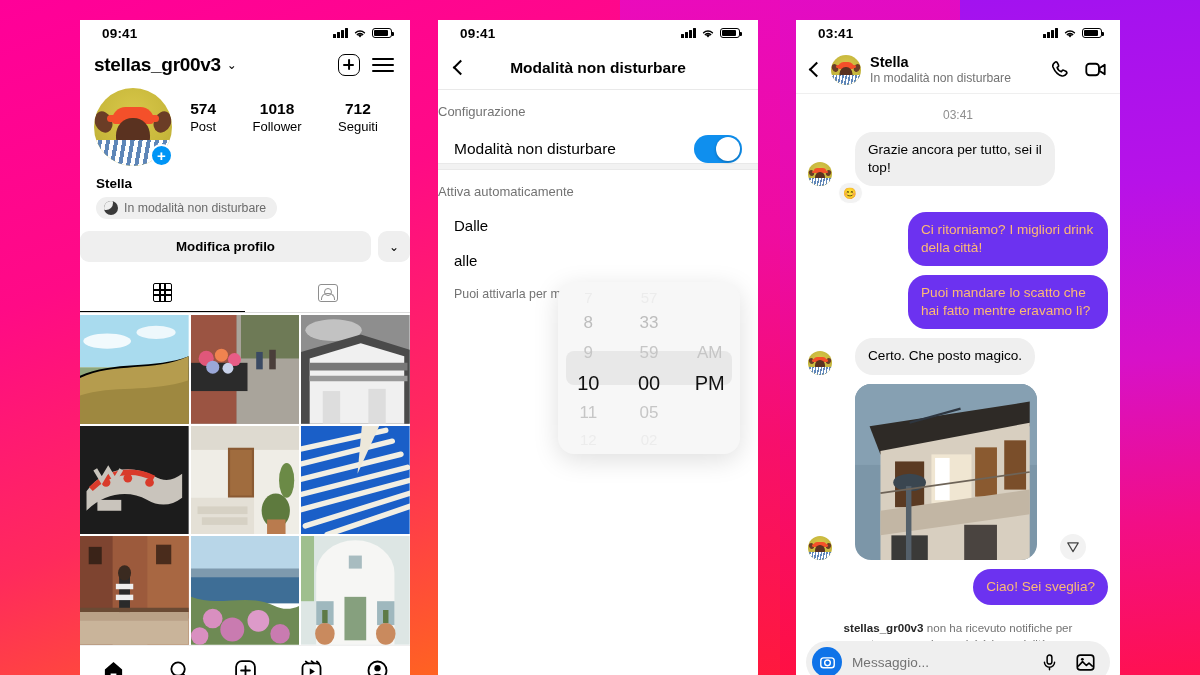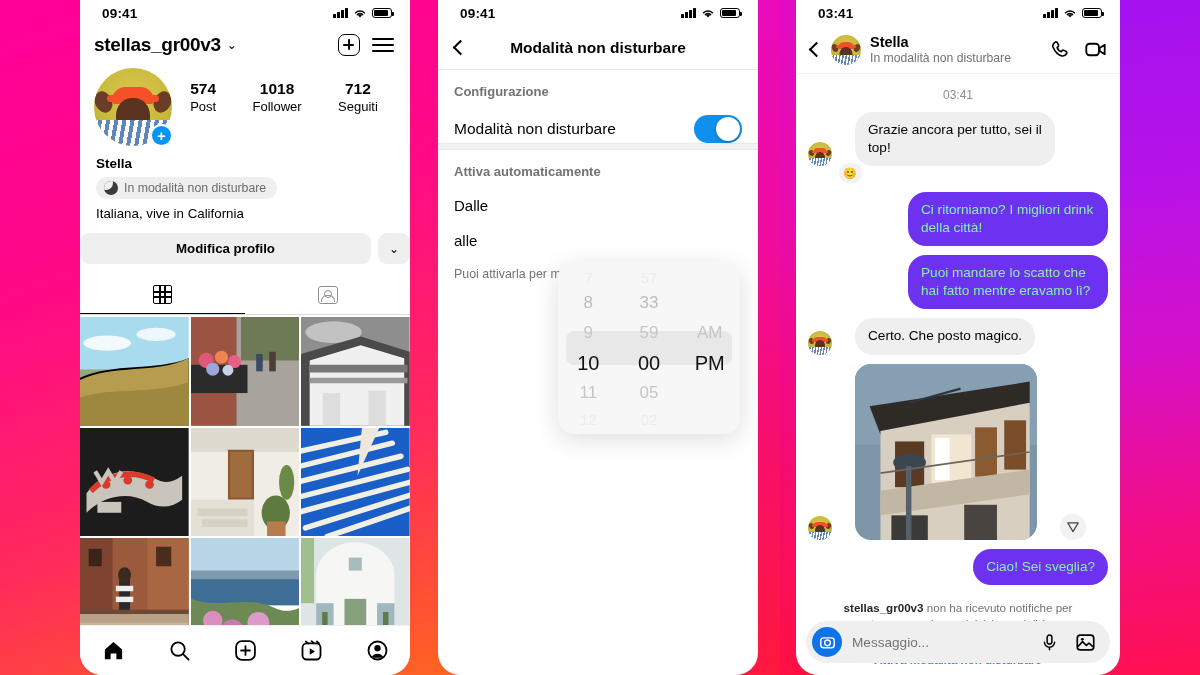--- a/index.html
+++ b/index.html
@@ -12,21 +12,21 @@
   }
   .bg-right {
     position:absolute; top:0; right:0; width:420px; height:100%;
     background:linear-gradient(175deg,#A112F0 0%,#B712E8 30%,#D711C8 55%,#F20E86 78%,#FF1150 100%);
   }
   .bg-mid {
     position:absolute; top:0; left:620px; width:340px; height:100%;
     background:linear-gradient(178deg,#E80BC0 0%,#EE0AA4 35%,#F60A70 65%,#FF1040 100%);
     opacity:.92;
   }
-  .phones { position:absolute; inset:0; display:flex; }
+  .phones { position:absolute; inset:0; display:flex;margin-top:20px; }
 
   .phone {
     position:absolute; top:0; background:#fff; overflow:hidden;
     border-radius:22px;
   }
   #phone1 { left:80px;  width:330px; height:675px; border-radius:0 0 22px 22px; }
   #phone2 { left:438px; width:320px; height:675px; border-radius:0 0 22px 22px; }
   #phone3 { left:796px; width:324px; height:675px; border-radius:0 0 22px 22px; }
 
   
@@ -121,21 +121,21 @@
   }
   .nav-ic { width:25px;height:25px;display:flex;align-items:center;justify-content:center;cursor:pointer; }
 
   
   .s-head {
     height:44px;display:flex;align-items:center;padding:0 14px;border-bottom:1px solid #E9E9E9;
   }
   .back-chev { width:11px;height:11px;border-left:2.2px solid #000;border-bottom:2.2px solid #000;
     transform:rotate(45deg);margin-left:3px;cursor:pointer; }
   .s-title { flex:1; text-align:center; font-size:15.5px; font-weight:700; margin-right:14px; }
-  .s-sect-label { font-size:13px; color:#737373; padding:14px 16px 0;font-weight:bold; }
+  .s-sect-label { font-size:13px; color:#737373; padding:14px 0 0; }
   .s-row { display:flex;align-items:center;padding:16px 16px 0; }
   .s-row-label { flex:1; font-size:15.5px; }
   .toggle { width:48px;height:28px;border-radius:16px;background:#0F8FEE;position:relative;cursor:pointer; }
   .toggle::after{content:"";position:absolute;right:2px;top:2px;width:24px;height:24px;border-radius:50%;
     background:#fff;box-shadow:0 1px 3px rgba(0,0,0,.28);}
   .s-desc { font-size:12.4px; color:#737373; line-height:1.42; padding:12px 16px 18px; }
   .s-divider { height:7px;background:#F2F2F2;border-top:1px solid #E9E9E9;border-bottom:1px solid #E9E9E9; }
   .s-time-row { padding:18px 16px 0; font-size:15px; }
   .s-foot { font-size:12.4px; color:#737373; padding:18px 16px 0; white-space:nowrap; overflow:hidden; }
 
@@ -173,21 +173,21 @@
   .msg-row.out { justify-content:flex-end; }
   .sm-av { width:24px;height:24px;border-radius:50%;overflow:hidden;flex:none;position:relative;
     background:radial-gradient(circle at 50% 35%,#D9C84A,#B5A732); }
   .sm-av .av-face{width:10px;height:11px;top:40%;}
   .sm-av .av-hat{width:13px;height:5px;top:26%;}
   .sm-av .av-hat2{width:16px;height:2.5px;top:36%;}
   .sm-av .av-shirt{height:8px;background:repeating-linear-gradient(100deg,#fff 0 1.4px,#5E86B8 1.4px 2.8px);}
   .sm-av .av-hand1,.sm-av .av-hand2{width:5px;height:6px;top:32%;}
   .bubble { max-width:200px; padding:9px 13px; border-radius:18px; font-size:13.6px; line-height:1.33; }
   .bubble.in { background:#EFEFEF; color:#000; }
-  .bubble.out { background:#6C32F0; color:#86efac; }
+  .bubble.out { background:#6C32F0; color:#fdba74; }
   .reaction { position:relative; margin-left:30px; margin-top:-13px; margin-bottom:8px;
     width:25px;height:22px;border-radius:12px;background:#F2F2F2;display:flex;align-items:center;
     justify-content:center;font-size:11px;border:1.5px solid #fff; }
   .photo-msg { width:182px;height:176px;border-radius:16px;overflow:hidden;position:relative; }
   .fwd-ic { width:26px;height:26px;border-radius:50%;background:#F2F2F2;display:flex;
     align-items:center;justify-content:center;flex:none;cursor:pointer; }
   .c-note { text-align:center; font-size:11.6px; color:#737373; line-height:1.45; padding:6px 20px 0; }
   .c-note b { color:#262626; font-weight:700; }
   .c-note a { display:block; color:#1A8CFF; font-weight:700; margin-top:2px; text-decoration:none; cursor:pointer; }
   .c-input {
@@ -270,21 +270,20 @@
         </div>
       </div>
     </div>
 
     <div class="p-bio">
       <div class="bio-name">Stella</div>
       <div class="dnd-chip">
         <span class="moon"></span>
         <span>In modalità non disturbare</span>
       </div>
-      <div class="bio-text">Italiana, vive in California</div>
     </div>
 
     <div class="p-actions">
       <div class="btn-edit">Modifica profilo</div>
       <div class="btn-chev">⌄</div>
     </div>
 
     <div class="p-tabs">
       <div class="p-tab active">
           <span class="grid-ic"></span>

